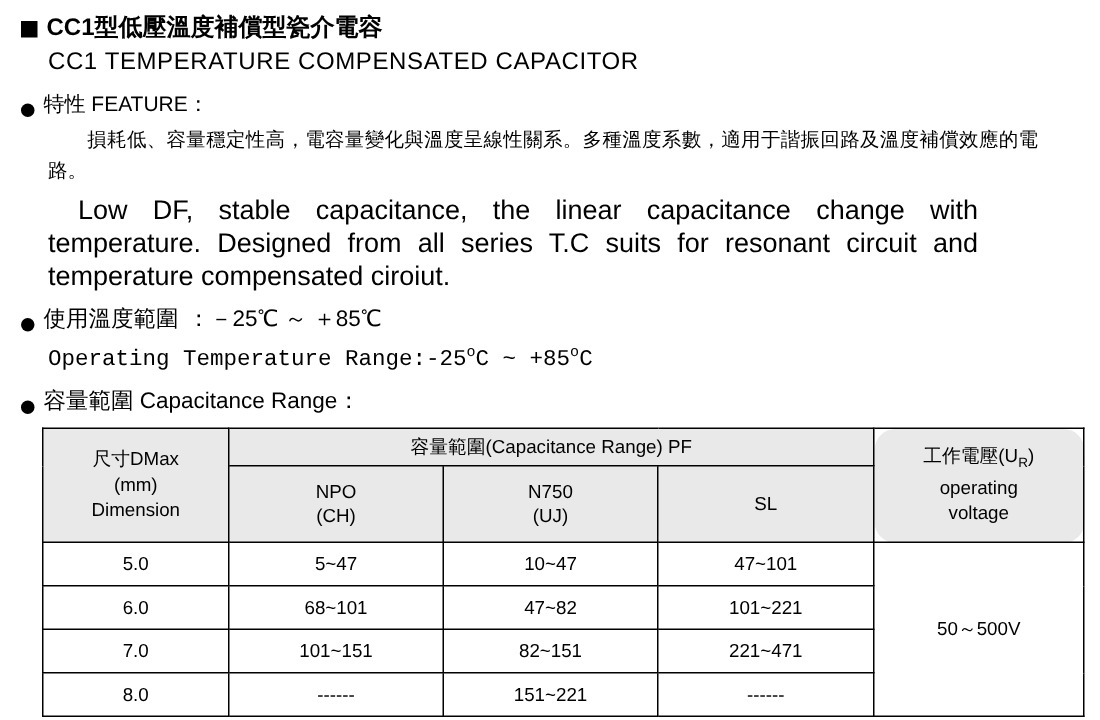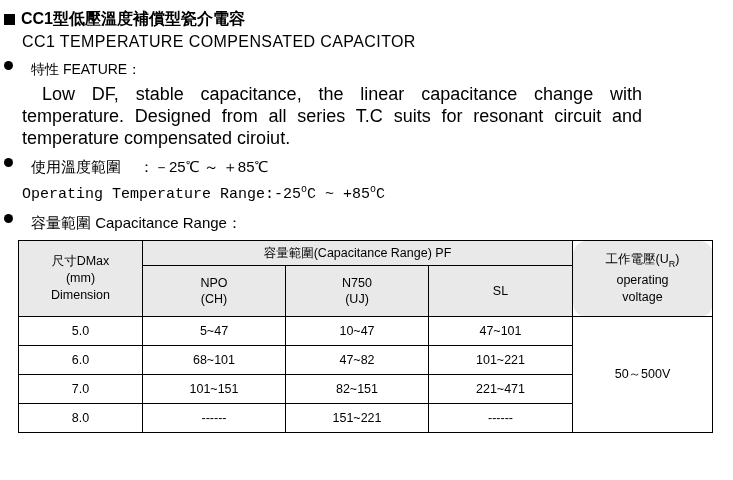--- a/index.html
+++ b/index.html
@@ -12,21 +12,21 @@
     background: #ffffff;
     font-family: "Liberation Sans", sans-serif;
     color: #000000;
     overflow: hidden;
   }
   .page {
     position: relative;
     width: 733px;
     height: 480px;
     box-sizing: border-box;
-    padding: 8px 14px 0 4px;
+    padding: 8px 14px 0 14px;
   }
 
   
   .title-row {
     display: flex;
     align-items: center;
     gap: 6px;
     margin-top: 2px;
   }
   .sq-bullet {
@@ -48,22 +48,22 @@
     margin: 4px 0 0 18px;
     letter-spacing: 0.4px;
   }
 
   
   .section {
     margin-top: 9px;
   }
   .sec-head {
     display: flex;
-    align-items: flex-start;
-    gap: 18px;
+    align-items: flex-end;
+    gap: 6px;
   }
   .dot-bullet {
     width: 9px;
     height: 9px;
     border-radius: 50%;
     background: #000;
     display: inline-block;
     flex: none;
   }
   .sec-title {
@@ -165,20 +165,21 @@
     <span class="sq-bullet"></span>
     <span class="title-cn">CC1型低壓溫度補償型瓷介電容</span>
   </div>
   <div class="title-en">CC1 TEMPERATURE COMPENSATED CAPACITOR</div>
 
   <div class="section">
     <div class="sec-head">
       <span class="dot-bullet"></span>
       <span class="sec-title">特性 FEATURE：</span>
     </div>
+    <div class="para-cn"><span class="indent"></span><span>損耗低、容量穩定性高，電容量變化與溫度呈線性關系。多種溫度系數，適用于諧振回路及溫度補償效應的電路。</span></div>
     <div class="para-en"><span class="indent"></span><span>Low DF, stable capacitance, the linear capacitance change with temperature. Designed from all series T.C suits for resonant circuit and temperature compensated ciroiut.</span></div>
   </div>
 
   <div class="section">
     <div class="sec-head">
       <span class="dot-bullet"></span>
       <span class="sec-title big">使用溫度範圍</span>
         <span class="sec-title big">：－25℃ ～ ＋85℃</span>
     </div>
     <div class="subline"><span>Operating Temperature Range:-25</span><span class="sup">o</span><span>C ~ +85</span><span class="sup">o</span><span>C</span></div>

